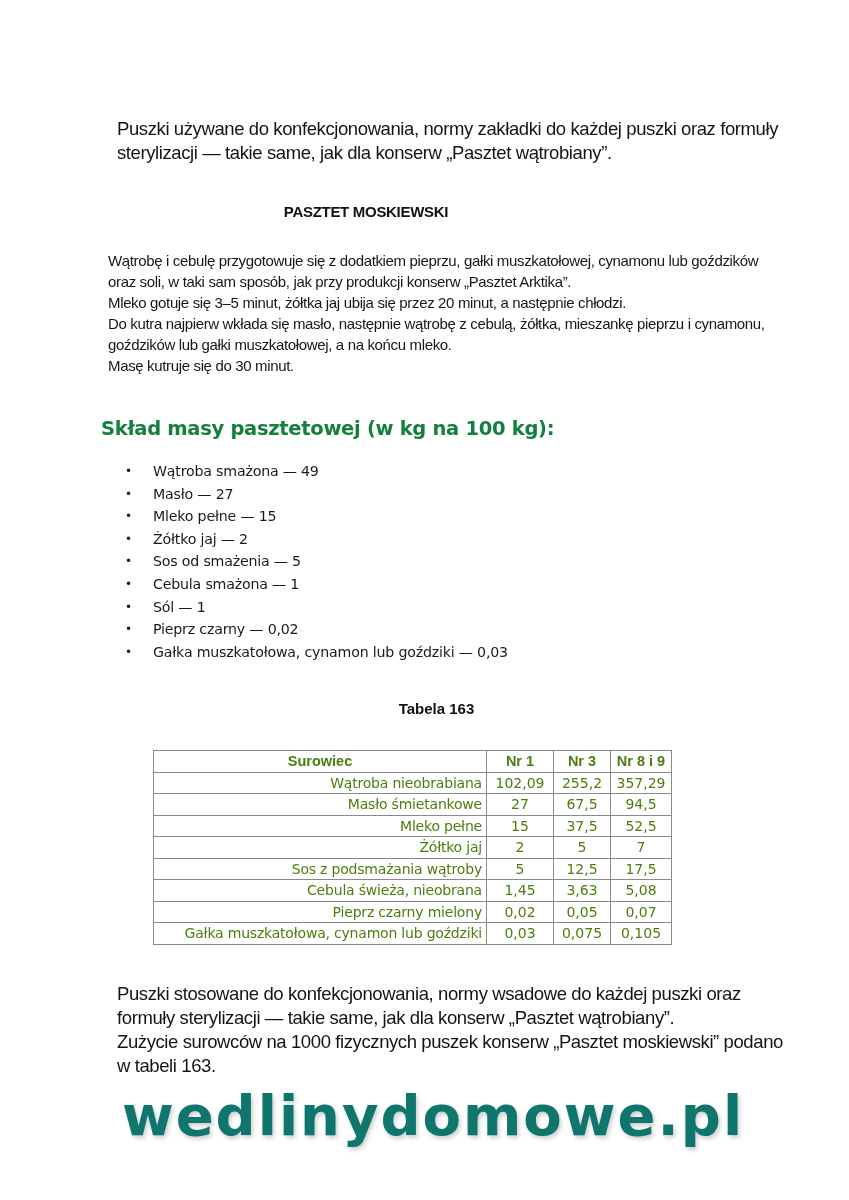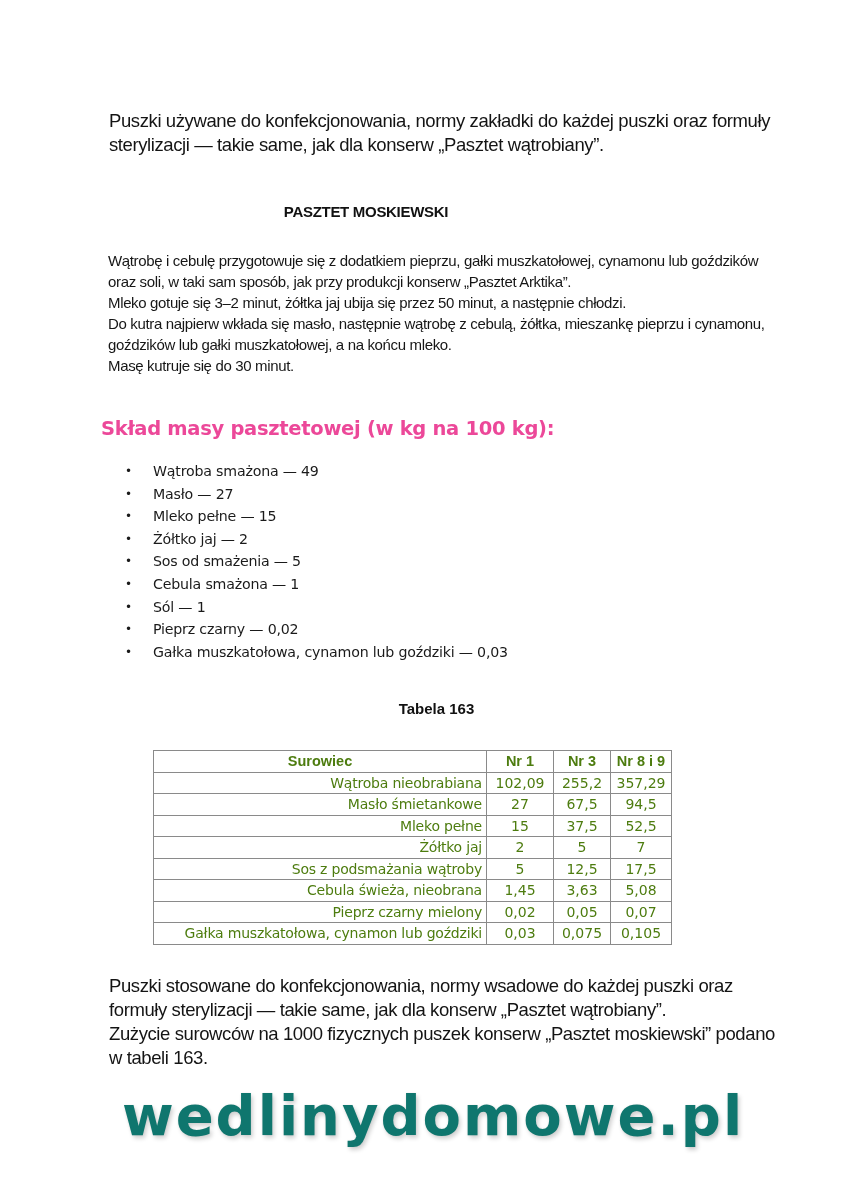--- a/index.html
+++ b/index.html
@@ -1,38 +1,38 @@
 <!DOCTYPE html>
 <html><head>
 <meta charset="utf-8">
 <style>
   html, body { margin: 0; padding: 0; background: #ffffff; }
   body { width: 849px; height: 1200px; position: relative; overflow: hidden; color: #111; }
   .page { position: absolute; left: 0; top: 0; width: 849px; height: 1200px; }
   .para-lg {
     position: absolute; left: 101px; width: 680px;
     font-family: "Liberation Sans", sans-serif; font-size: 18.5px; line-height: 24px;
-    letter-spacing: -0.4px; color: #141414; margin: 8px;
+    letter-spacing: -0.4px; color: #141414; margin: 16px;
   }
   .p1 { top: 101px; }
   .title {
     position: absolute; left: 0; width: 724px; top: 199px; text-align: center;
     font-family: "Liberation Sans", sans-serif; font-weight: bold; font-size: 15px;
     letter-spacing: -0.3px; color: #111; margin: 4px;
   }
   .para-sm {
     position: absolute; left: 101px; top: 243px; width: 660px;
     font-family: "Liberation Sans", sans-serif; font-size: 15px; line-height: 21px;
     letter-spacing: -0.35px; color: #161616; margin: 7px;
   }
   .para-sm span { display: block; }
   .h2 {
     position: absolute; left: 101px; top: 417px;
     font-family: "DejaVu Sans", sans-serif; font-weight: bold; font-size: 19.5px;
-    letter-spacing: -0.3px; color: #ec4899; margin: 0;
+    letter-spacing: -0.3px; color: #15803d; margin: 0;
   }
   ul.composition {
     position: absolute; left: 101px; top: 460px; margin: 0; padding: 0; list-style: none;
     font-family: "DejaVu Sans", sans-serif; font-size: 14.2px; color: #1a1a1a;
   }
   ul.composition li { height: 22.6px; line-height: 22.6px; position: relative; padding-left: 52px; letter-spacing: -0.2px; }
   ul.composition li .bullet { position: absolute; left: 24px; top: 0; font-size: 12px; }
   .tcap {
     position: absolute; left: 0; width: 849px; text-align: center;
     font-family: "Liberation Sans", sans-serif; font-weight: bold; font-size: 15px; color: #111; margin: 12px;
@@ -64,21 +64,21 @@
 <body>
 
 <div class="page">
 
   <p class="para-lg p1">Puszki używane do konfekcjonowania, normy zakładki do każdej puszki oraz formuły sterylizacji — takie same, jak dla konserw „Pasztet wątrobiany”.</p>
 
   <h1 class="title">PASZTET MOSKIEWSKI</h1>
 
   <p class="para-sm">
     <span>Wątrobę i cebulę przygotowuje się z dodatkiem pieprzu, gałki muszkatołowej, cynamonu lub goździków oraz soli, w taki sam sposób, jak przy produkcji konserw „Pasztet Arktika”.</span>
-    <span>Mleko gotuje się 3–2 minut, żółtka jaj ubija się przez 50 minut, a następnie chłodzi.</span>
+    <span>Mleko gotuje się 3–5 minut, żółtka jaj ubija się przez 20 minut, a następnie chłodzi.</span>
     <span>Do kutra najpierw wkłada się masło, następnie wątrobę z cebulą, żółtka, mieszankę pieprzu i cynamonu, goździków lub gałki muszkatołowej, a na końcu mleko.</span>
     <span>Masę kutruje się do 30 minut.</span>
   </p>
 
   <h2 class="h2">Skład masy pasztetowej (w kg na 100 kg):</h2>
 
   <ul class="composition">
     <li><span class="bullet">•</span><span>Wątroba smażona — 49</span></li>
     <li><span class="bullet">•</span><span>Masło — 27</span></li>
     <li><span class="bullet">•</span><span>Mleko pełne — 15</span></li>

